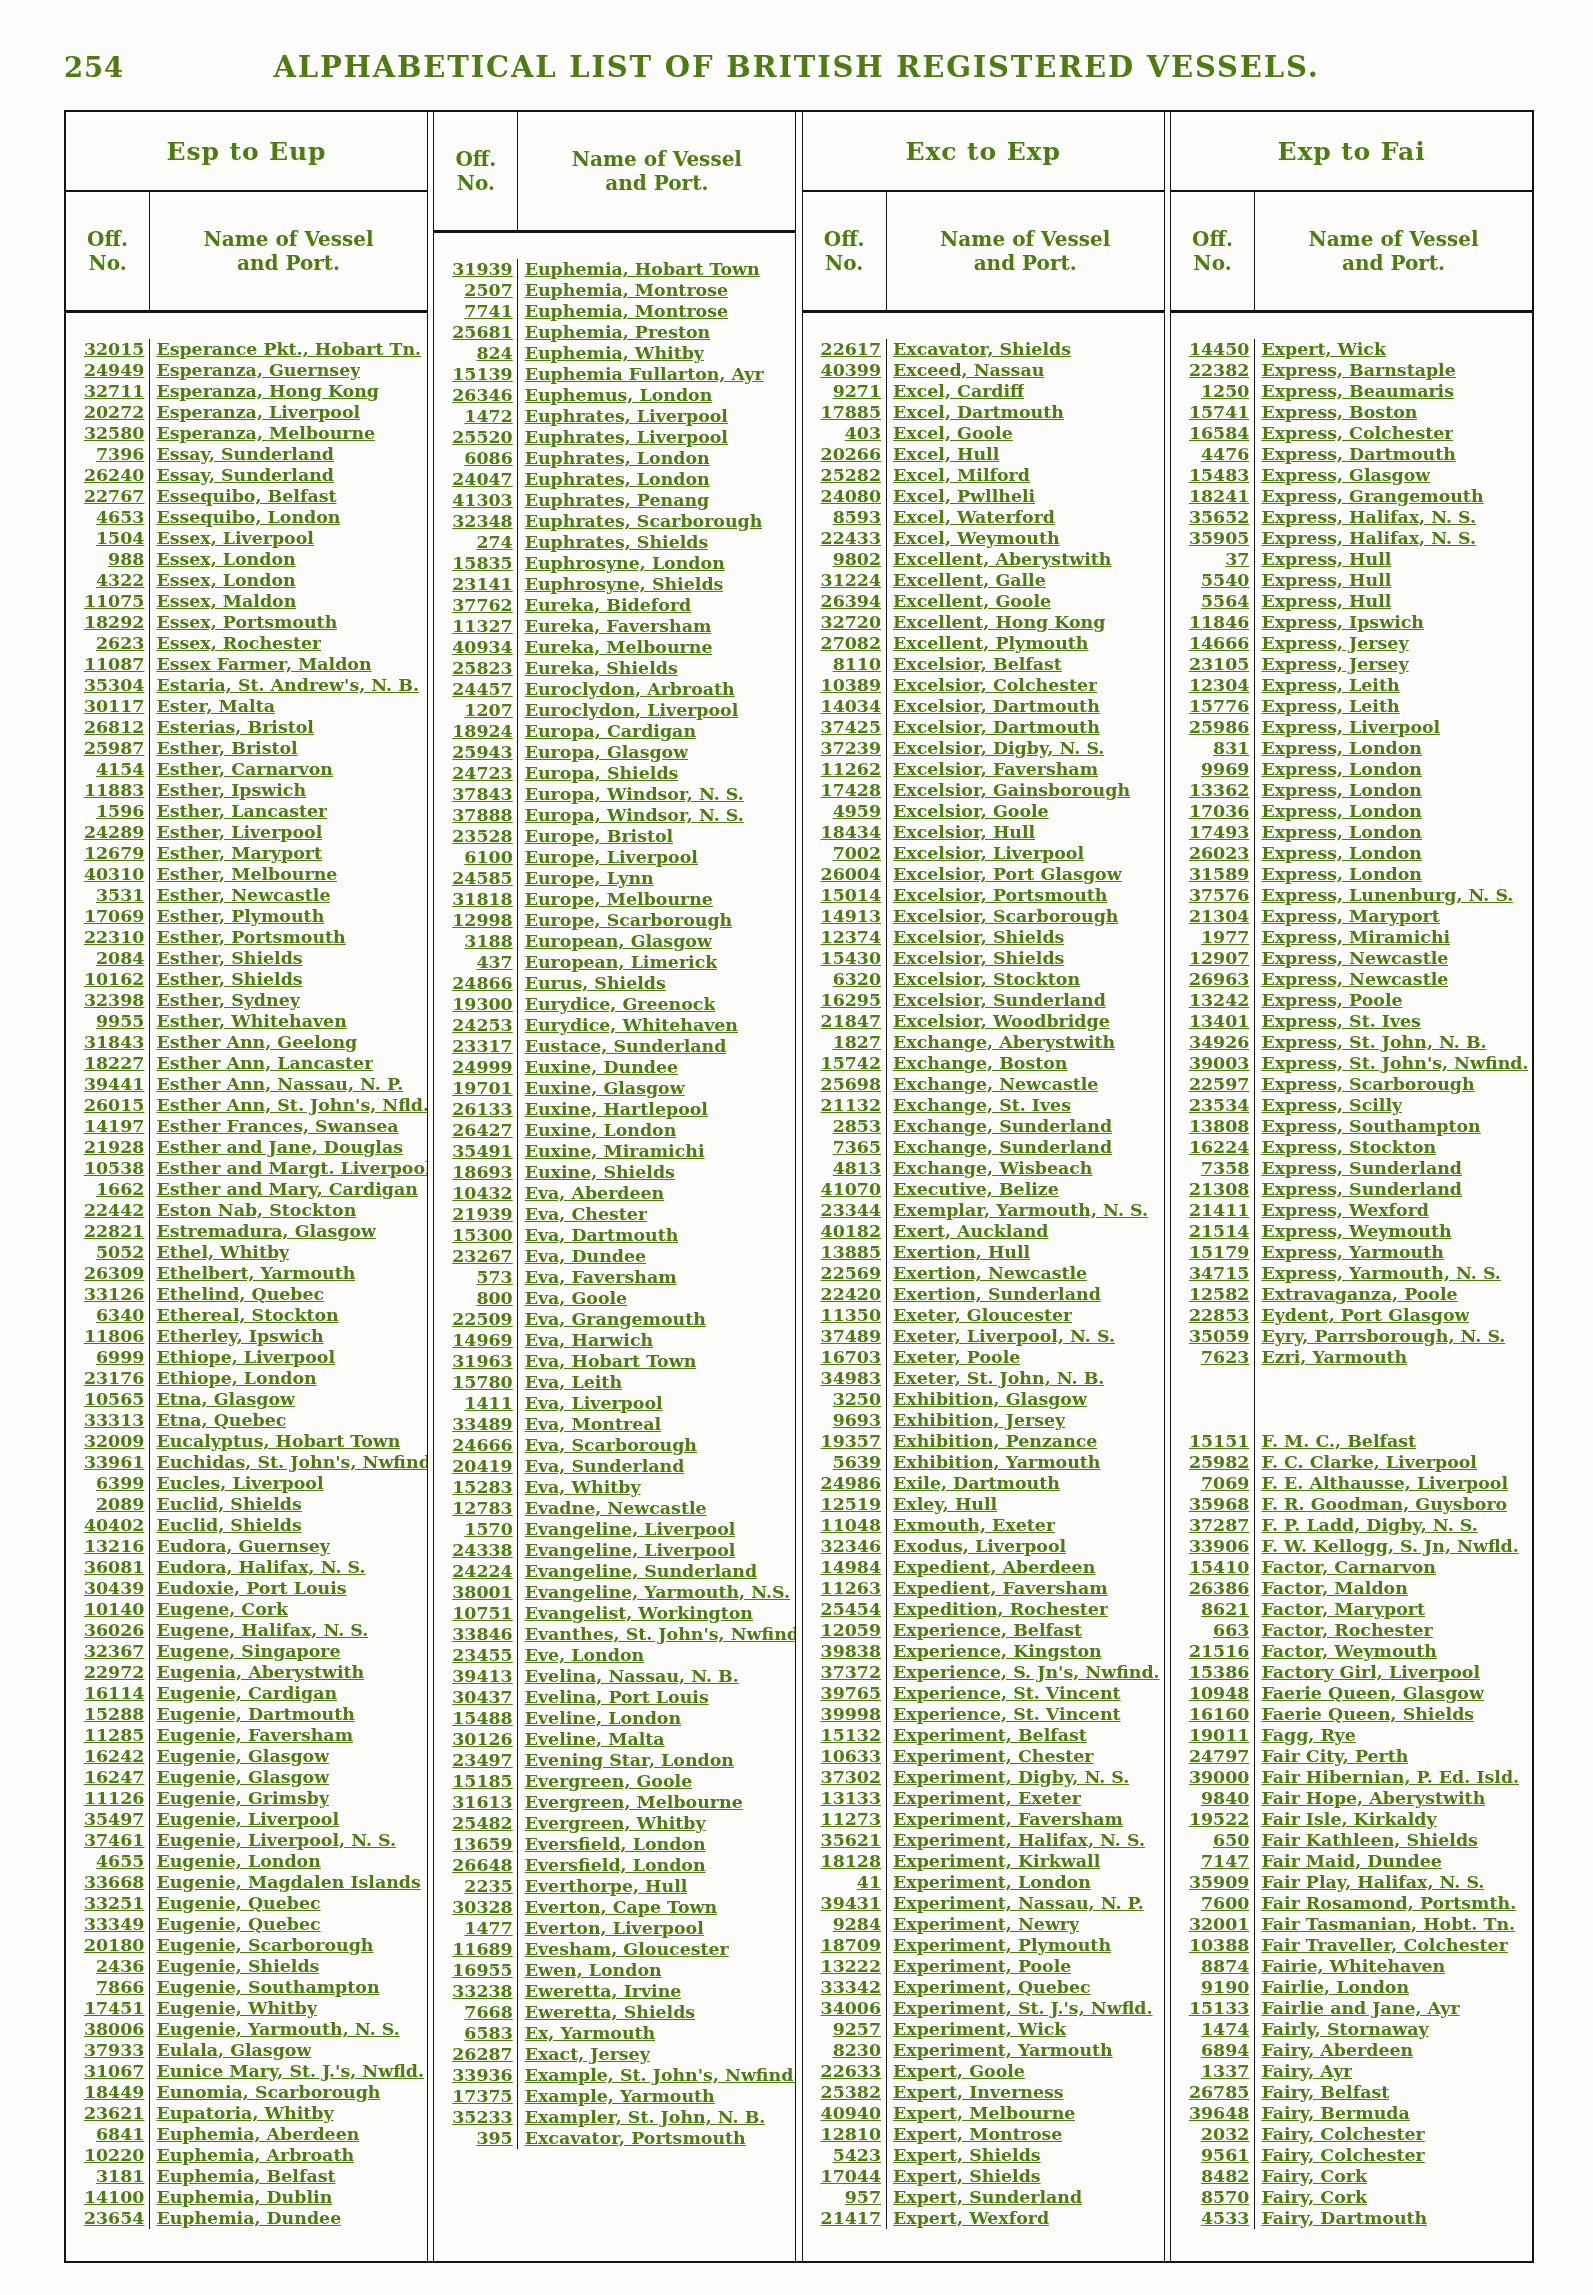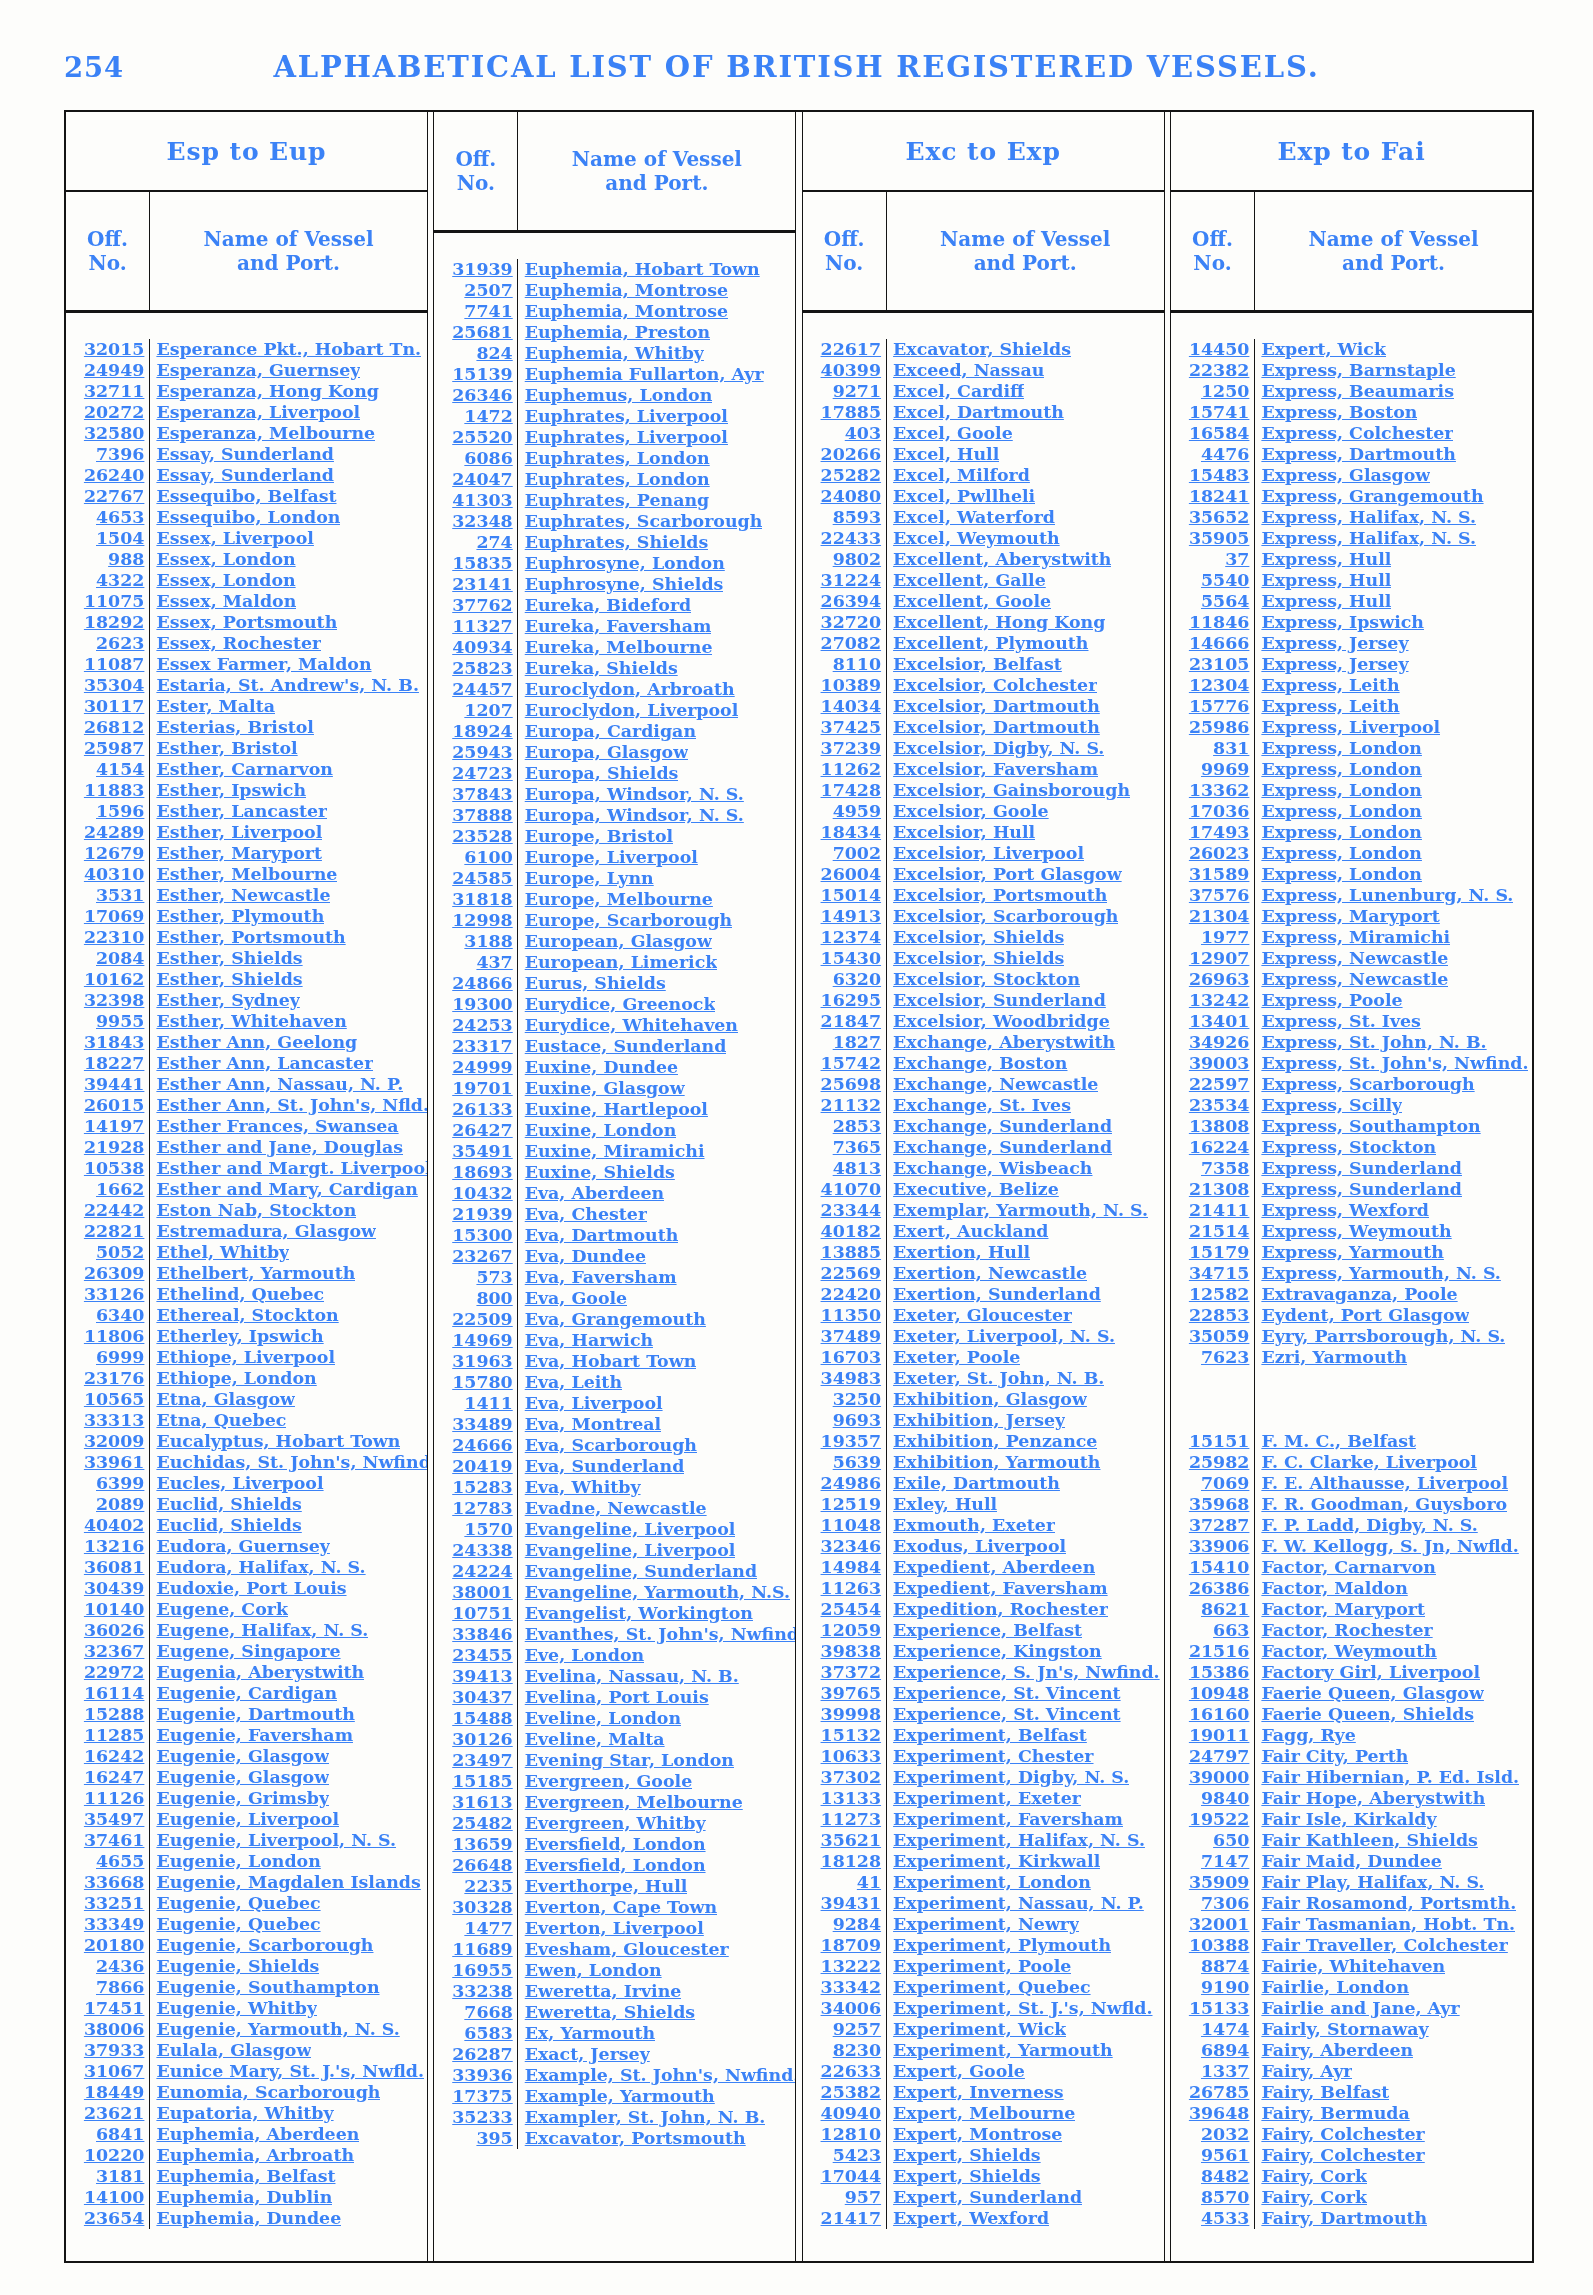--- a/index.html
+++ b/index.html
@@ -1,16 +1,16 @@
 <!DOCTYPE html>
 <html style="font-size:14.7px"><head>
 <meta charset="utf-8">
 <style>
   html,body{margin:0;padding:0;background:#e9e9e7;}
-  .page{position:relative;width:1593px;height:2296px;background:#fdfdfb;color:#3b82f6;
+  .page{position:relative;width:1593px;height:2296px;background:#fdfdfb;color:#4d7c0f;
         font-family:"DejaVu Serif","Liberation Serif",serif;font-weight:700;overflow:hidden;}
   .pageno{position:absolute;left:64px;top:51px;font-size:27.5px;letter-spacing:0.9px;}
   .title{position:absolute;left:0;top:50px;width:100%;text-align:center;font-size:29px;letter-spacing:1.8px;}
   .regtable{position:absolute;left:64px;top:110px;width:1470px;height:2153px;
             border:2.8px solid #141414;display:flex;box-sizing:border-box;background:#fdfdfb;}
   .colgroup{flex:1 1 0;display:flex;flex-direction:column;min-width:0;}
   .vsep{width:7.3px;border-left:1.8px solid #141414;border-right:1.8px solid #141414;box-sizing:border-box;flex:0 0 auto;}
   .range-head{height:78px;display:flex;align-items:center;justify-content:center;
               font-size:25px;letter-spacing:0.9px;border-bottom:2.8px solid #141414;}
   .sub-head{height:118px;display:flex;border-bottom:3.7px solid #141414;}
@@ -1470,21 +1470,21 @@
           </div>
           <div class="row">
             <span class="no">7147</span>
             <span class="nm">Fair Maid, Dundee</span>
           </div>
           <div class="row">
             <span class="no">35909</span>
             <span class="nm">Fair Play, Halifax, N. S.</span>
           </div>
           <div class="row">
-            <span class="no">7306</span>
+            <span class="no">7600</span>
             <span class="nm">Fair Rosamond, Portsmth.</span>
           </div>
           <div class="row">
             <span class="no">32001</span>
             <span class="nm">Fair Tasmanian, Hobt. Tn.</span>
           </div>
           <div class="row">
             <span class="no">10388</span>
             <span class="nm">Fair Traveller, Colchester</span>
           </div>

